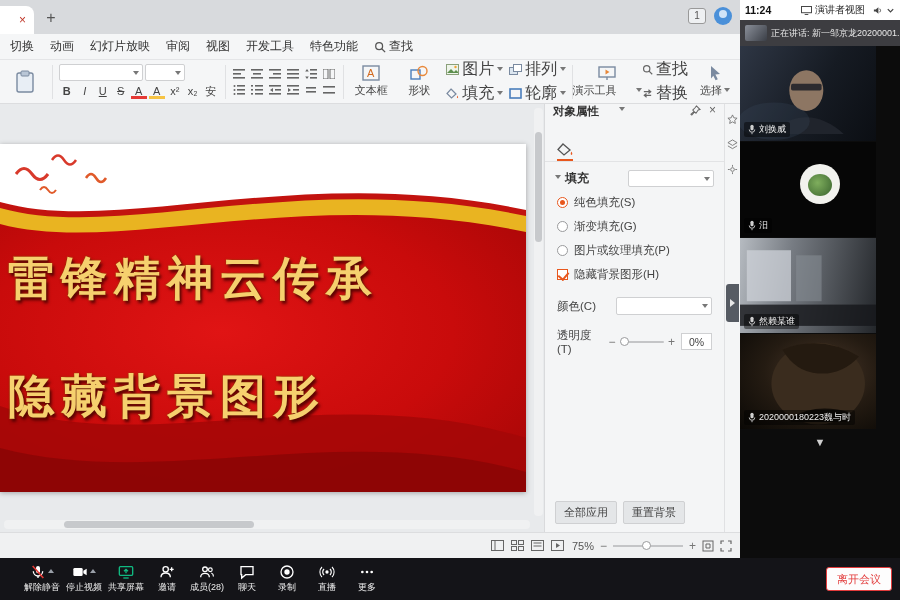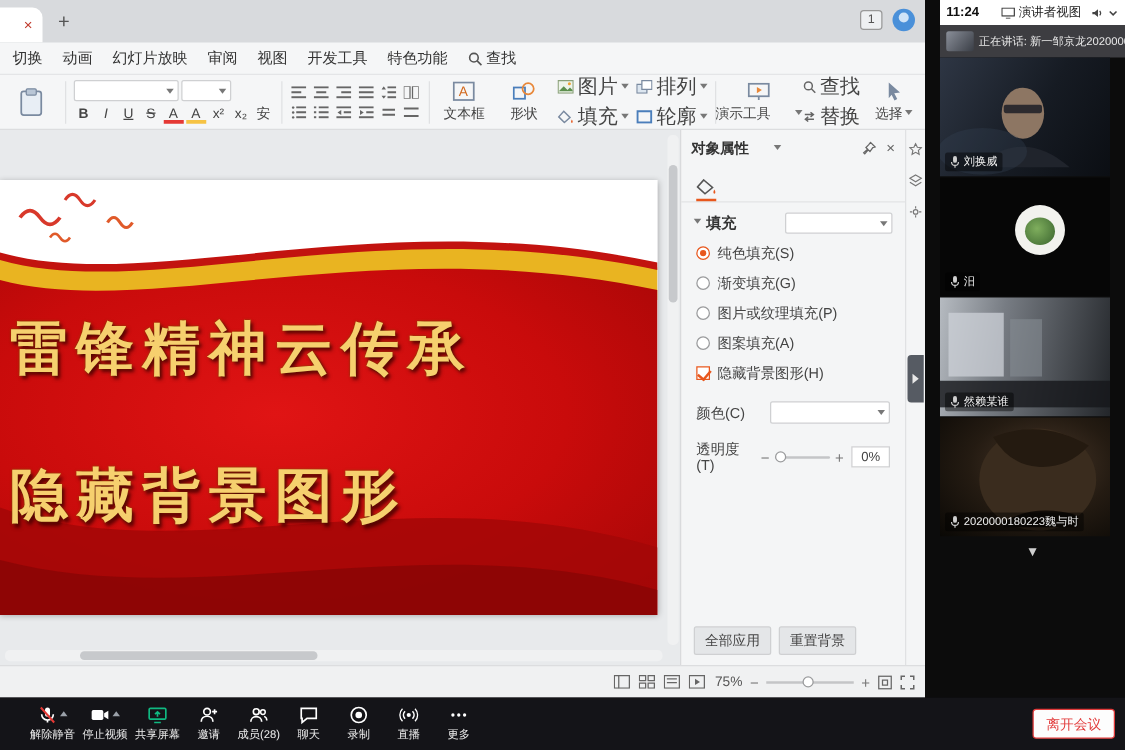--- a/index.html
+++ b/index.html
@@ -50,21 +50,21 @@
   .slide svg{position:absolute;left:0;top:0;width:100%;height:100%;}
   .slide-text{position:absolute;left:8px;font-family:"Liberation Serif","DejaVu Serif",serif;font-weight:bold;font-size:46px;letter-spacing:7px;color:#f6d06e;text-shadow:2px 3px 3px rgba(70,0,0,.85),0 0 2px #7a5200;white-space:nowrap;}
   .line1{top:104px;}
   .line2{top:222px;}
   .vscroll{position:absolute;right:1px;top:4px;bottom:16px;width:9px;background:#f0f1f2;border-radius:4px;}
   .vscroll .thumb{position:absolute;top:24px;left:1px;width:7px;height:110px;background:#c7c9cc;border-radius:4px;}
   .hscroll{position:absolute;left:4px;right:14px;bottom:3px;height:9px;background:#f0f1f2;border-radius:4px;}
   .hscroll .thumb{position:absolute;left:60px;top:1px;height:7px;width:190px;background:#c7c9cc;border-radius:4px;}
 
   .props{width:180px;background:#f4f5f6;border-left:1px solid #d9dadc;display:flex;flex-direction:column;font-size:11.5px;}
-  .props-header{height:28px;display:flex;align-items:center;padding:0 8px;gap:20px;color:#333;}
+  .props-header{height:28px;display:flex;align-items:flex-start;padding:0 8px;gap:20px;color:#333;}
   .props-header .hdr-icons{margin-left:auto;display:flex;align-items:center;gap:8px;color:#666;}
   .props-tabs{height:30px;border-bottom:1px solid #e2e3e5;display:flex;align-items:flex-end;padding:0 12px;}
   .fill-tab{display:flex;flex-direction:column;align-items:center;padding-bottom:2px;border-bottom:2px solid #e8571d;}
   .props-section{display:flex;align-items:center;padding:8px 10px 4px;gap:4px;color:#333;font-weight:bold;font-size:12px;}
   .props-section .combo{width:86px;margin-left:auto;}
   .props-body{flex:1;padding:4px 12px;display:flex;flex-direction:column;gap:9px;}
   .opt{display:flex;align-items:center;gap:6px;color:#444;cursor:pointer;}
   .radio{width:11px;height:11px;border:1px solid #9a9b9d;border-radius:50%;background:#fff;position:relative;flex:none;}
   .radio.on{border-color:#e8571d;}
   .radio.on::after{content:"";position:absolute;left:2px;top:2px;width:5px;height:5px;border-radius:50%;background:#e8571d;}
@@ -85,21 +85,21 @@
   .tri-right{width:0;height:0;border:4px solid transparent;border-left:5px solid #e8e8e8;margin-left:3px;}
 
   .statusbar{height:26px;background:#f0f1f2;border-top:1px solid #dcdddf;display:flex;align-items:center;padding:0 8px;gap:8px;}
   .sb-spacer{flex:1;}
   .sb-views{display:flex;align-items:center;gap:7px;}
   .zoom-group{display:flex;align-items:center;gap:6px;color:#555;font-size:11px;}
   .zoom-track{position:relative;width:70px;height:2px;background:#c4c5c7;}
   .zoom-track .knob{position:absolute;left:42%;top:-4px;width:9px;height:9px;border-radius:50%;background:#fff;border:1px solid #9a9b9d;}
 
   
-  .sidebar{position:absolute;left:740px;top:0;width:160px;height:558px;background:#0c0c0c;overflow:hidden;padding-left:12px;}
+  .sidebar{position:absolute;left:740px;top:0;width:160px;height:558px;background:#0c0c0c;overflow:hidden;}
   .side-top{height:20px;background:#fff;display:flex;align-items:center;padding:0 5px;gap:4px;}
   .time{font-size:10.5px;font-weight:bold;color:#111;}
   .view-btn{margin-left:auto;display:flex;align-items:center;gap:3px;font-size:10px;color:#222;cursor:pointer;white-space:nowrap;}
   .side-top-icons{display:flex;align-items:center;gap:4px;margin-left:4px;}
   .speaking{height:26px;background:#3d3d41;display:flex;align-items:center;gap:4px;padding:0 5px;color:#e8e8e8;font-size:9px;white-space:nowrap;overflow:hidden;}
   .speak-thumb{width:22px;height:16px;border-radius:2px;background:linear-gradient(130deg,#8a8f99,#3a3e46);flex:none;}
   .tiles{display:flex;flex-direction:column;}
   .tile{position:relative;width:136px;height:95px;margin-bottom:1px;overflow:hidden;cursor:pointer;}
   .tile svg.scene{position:absolute;left:0;top:0;width:100%;height:100%;}
   .tile1{background:linear-gradient(120deg,#2e3644 0%,#161b23 55%,#0b0e13 100%);}
@@ -434,24 +434,20 @@
             </label>
           <label class="opt">
               <span class="radio"></span>
               <span>渐变填充(G)</span>
             </label>
           <label class="opt">
               <span class="radio"></span>
               <span>图片或纹理填充(P)</span>
             </label>
           <label class="opt">
-              <span class="radio"></span>
-              <span>图案填充(A)</span>
-            </label>
-          <label class="opt">
               <span class="checkbox"></span>
               <span>隐藏背景图形(H)</span>
             </label>
           <div class="row-kv">
             <span>颜色(C)</span>
             <div class="combo"></div>
           </div>
           <div class="slider-row">
             <span>透明度(T)</span>
             <span class="mini-sign" style="margin-left:auto;">−</span>

